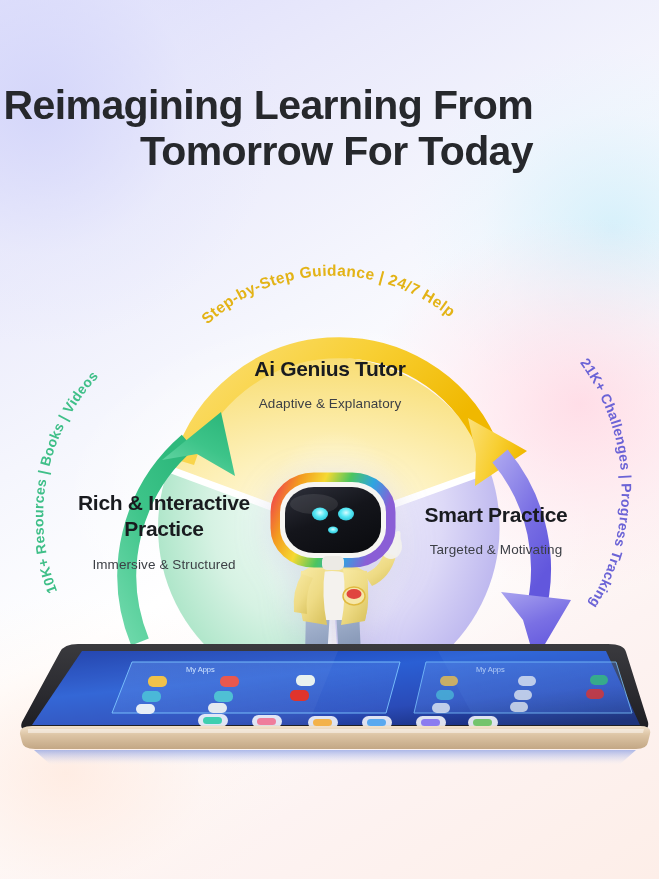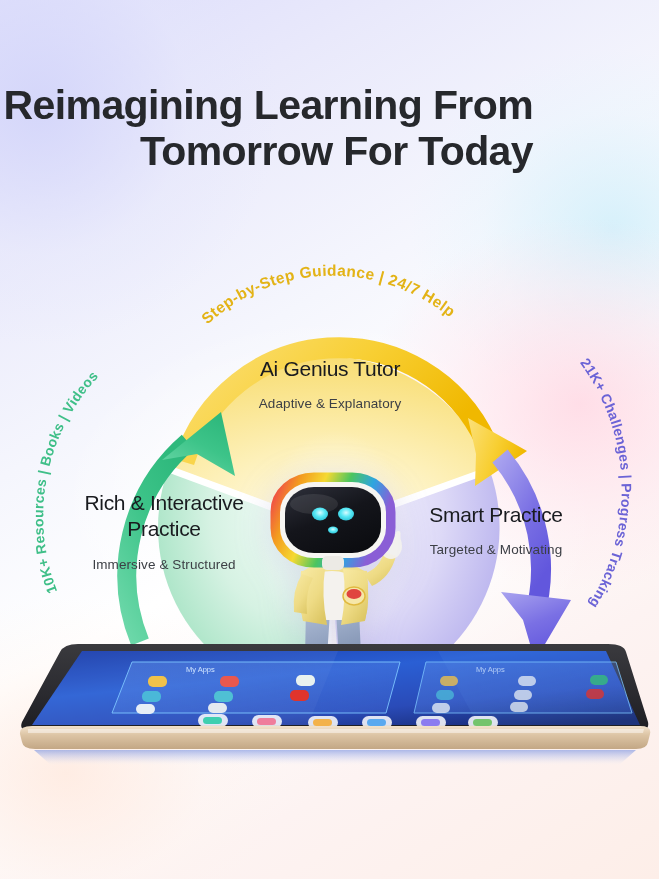--- a/index.html
+++ b/index.html
@@ -32,21 +32,21 @@
 
   
   #diagram{
     position:absolute;left:38px;top:228px;width:580px;height:430px;
   }
   #diagram svg{display:block;width:100%;height:100%;overflow:visible;}
 
   
   .seg-label{position:absolute;text-align:center;}
   .seg-title{
-    font-size:21px;font-weight:400;color:#191b1f;
+    font-size:21px;font-weight:700;color:#191b1f;
     letter-spacing:-0.3px;line-height:1.25;
   }
   .seg-sub{
     font-size:13.5px;font-weight:400;color:#3c3f45;margin-top:14px;
     letter-spacing:0.1px;
   }
   #label-tutor{left:180px;top:356px;width:300px;}
   #label-content{left:42px;top:490px;width:244px;}
   #label-practice{left:386px;top:502px;width:220px;}
 

